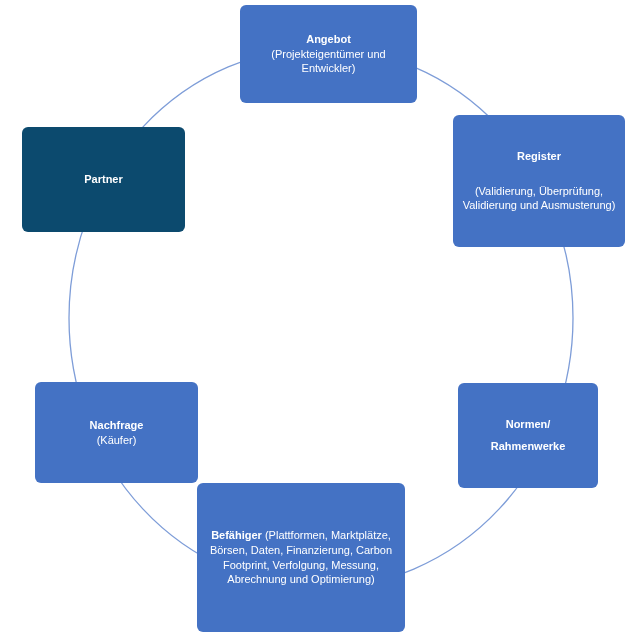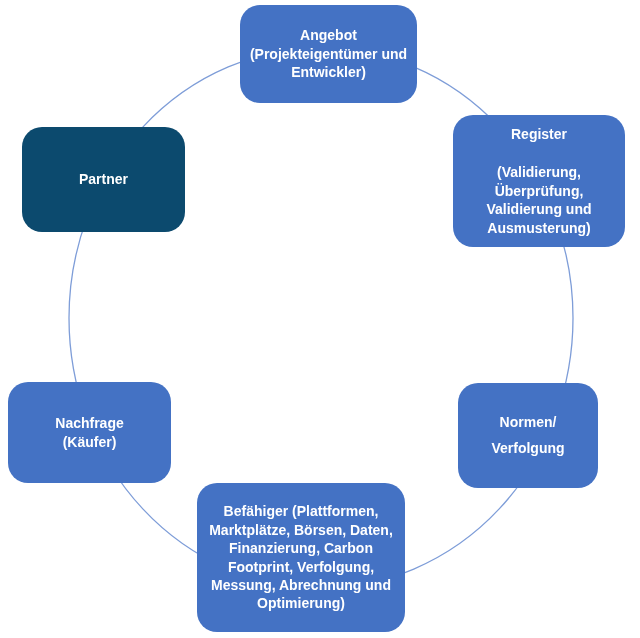--- a/index.html
+++ b/index.html
@@ -21,39 +21,39 @@
     top: 0;
     width: 640px;
     height: 638px;
     z-index: 1;
   }
   .node {
     position: absolute;
     z-index: 2;
     background: #4472C4;
     color: #ffffff;
-    border-radius: 20px;
+    border-radius: 6px;
     box-sizing: border-box;
     display: flex;
     flex-direction: column;
     justify-content: center;
     align-items: center;
     text-align: center;
-    font-size: 14px;
+    font-size: 11px;
     line-height: 1.32;
     padding: 6px 8px;
   }
   .node .t { font-weight: bold; display: block; }
-  .node .s { font-weight: bold; display: block; }
+  .node .s { font-weight: normal; display: block; }
 
   
   #node-angebot    { left: 240px; top:   5px; width: 177px; height:  98px; }
   #node-register   { left: 453px; top: 115px; width: 172px; height: 132px; gap: 20px; }
   #node-partner    { left:  22px; top: 127px; width: 163px; height: 105px; }
-  #node-nachfrage  { left:  8px; top: 382px; width: 163px; height: 101px; }
+  #node-nachfrage  { left:  35px; top: 382px; width: 163px; height: 101px; }
   #node-normen     { left: 458px; top: 383px; width: 140px; height: 105px; line-height: 1.35; }
   #node-befaehiger { left: 197px; top: 483px; width: 208px; height: 149px; }
 
   #node-normen .t + .t { margin-top: 7px; }
 
   
   #node-befaehiger .flow { display: block; }
   #node-befaehiger .t, #node-befaehiger .s { display: inline; }
 </style>
 </head>
@@ -79,20 +79,20 @@
     <span class="t">Partner</span>
   </div>
 
   <div class="node" id="node-nachfrage" style="background: rgb(68, 114, 196); color: rgb(255, 255, 255);">
     <span class="t">Nachfrage</span>
     <span class="s">(Käufer)</span>
   </div>
 
   <div class="node" id="node-normen" style="background: rgb(68, 114, 196); color: rgb(255, 255, 255);">
     <span class="t">Normen/</span>
-    <span class="t">Verfolgung</span>
+    <span class="t">Rahmenwerke</span>
   </div>
 
   <div class="node" id="node-befaehiger" style="background: rgb(68, 114, 196); color: rgb(255, 255, 255);">
     <span class="flow"><span class="t">Befähiger</span> <span class="s">(Plattformen, Marktplätze, Börsen, Daten, Finanzierung, Carbon Footprint, Verfolgung, Messung, Abrechnung und Optimierung)</span></span>
   </div>
 
 </div>
 
 </body></html>

